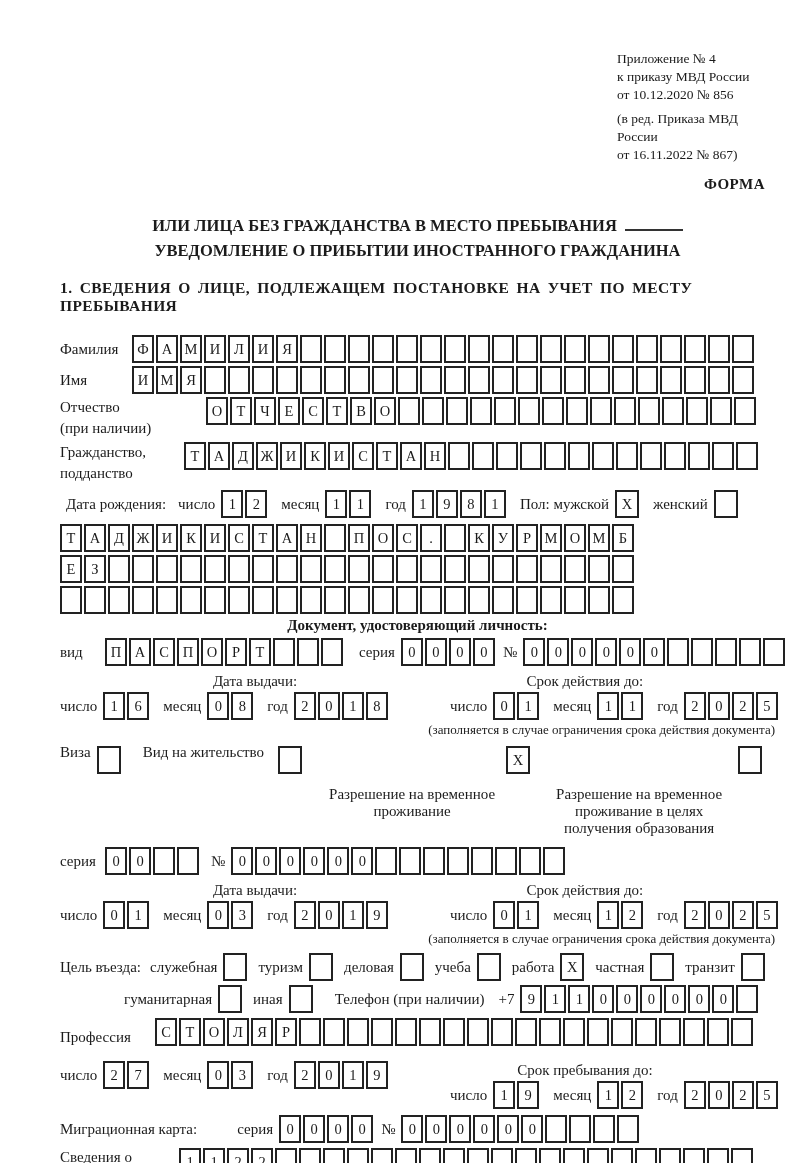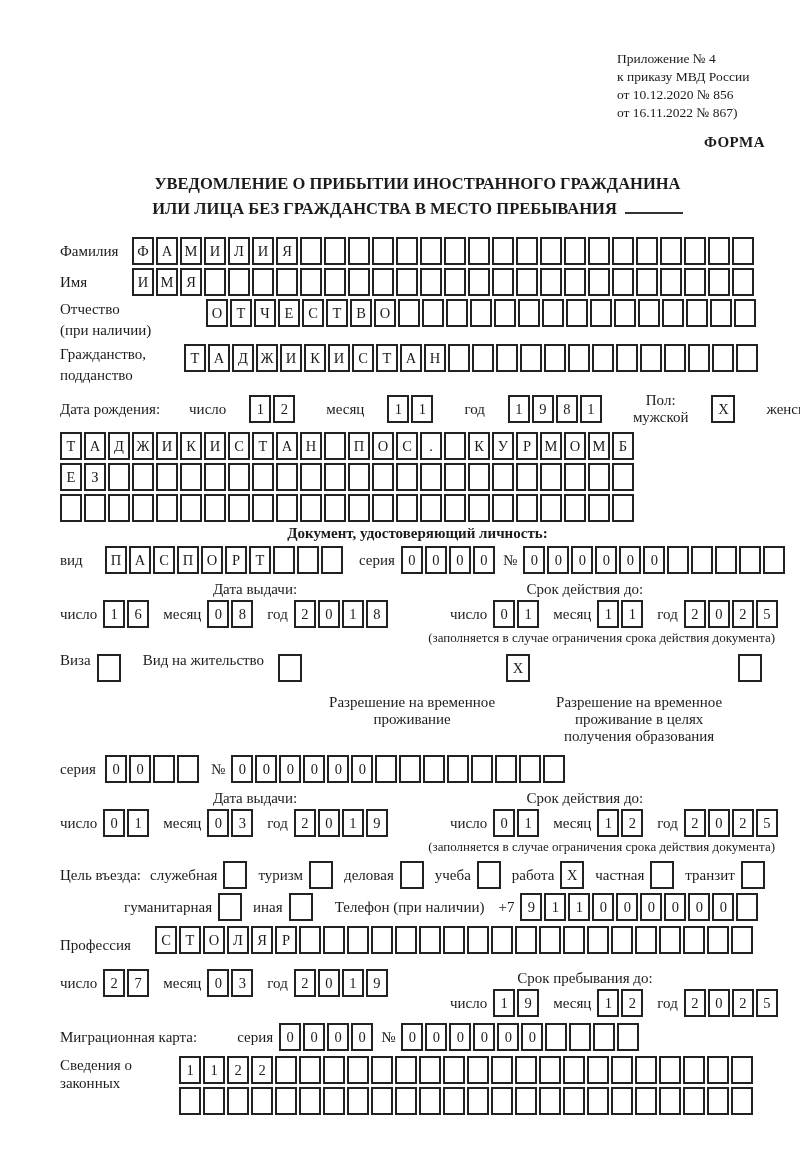--- a/index.html
+++ b/index.html
@@ -74,30 +74,32 @@
 </style>
 </head>
 <body>
 
 <div class="page">
 
   <div class="appendix">
     <div>Приложение № 4</div>
     <div>к приказу МВД России</div>
     <div>от 10.12.2020 № 856</div>
+    <div class="amend">(в ред. Приказа МВД России</div>
     <div>от 16.11.2022 № 867)</div>
   </div>
 
   <div class="forma">ФОРМА</div>
 
   <div class="title">
+    <div><span>ИЛИ ЛИЦА БЕЗ ГРАЖДАНСТВА В МЕСТО ПРЕБЫВАНИЯ</span><span class="blank"></span></div>
     <div>УВЕДОМЛЕНИЕ О ПРИБЫТИИ ИНОСТРАННОГО ГРАЖДАНИНА</div>
-    <div><span>ИЛИ ЛИЦА БЕЗ ГРАЖДАНСТВА В МЕСТО ПРЕБЫВАНИЯ</span><span class="blank"></span></div>
-  </div>
-
+  </div>
+
+  <div class="sec-heading">1. СВЕДЕНИЯ О ЛИЦЕ, ПОДЛЕЖАЩЕМ ПОСТАНОВКЕ НА УЧЕТ ПО МЕСТУ ПРЕБЫВАНИЯ</div>
 
   <div class="frow">
     <span class="lbl w72">Фамилия</span>
     <span class="cells">
         <span class="cell">Ф</span>
         <span class="cell">А</span>
         <span class="cell">М</span>
         <span class="cell">И</span>
         <span class="cell">Л</span>
         <span class="cell">И</span>
@@ -214,21 +216,21 @@
         <span class="cell"></span>
         <span class="cell"></span>
         <span class="cell"></span>
         <span class="cell"></span>
         <span class="cell"></span>
         <span class="cell"></span>
         <span class="cell"></span>
       </span>
   </div>
 
-  <div class="frow" style="margin:6px 0 6px;gap:17px;">
+  <div class="frow" style="margin:6px 6px 6px;">
     <span class="lbl">Дата рождения:</span>
     <span class="sub">число</span>
     <span class="cells">
         <span class="cell">1</span>
         <span class="cell">2</span>
       </span>
     <span class="sub">месяц</span>
     <span class="cells">
         <span class="cell">1</span>
         <span class="cell">1</span>

